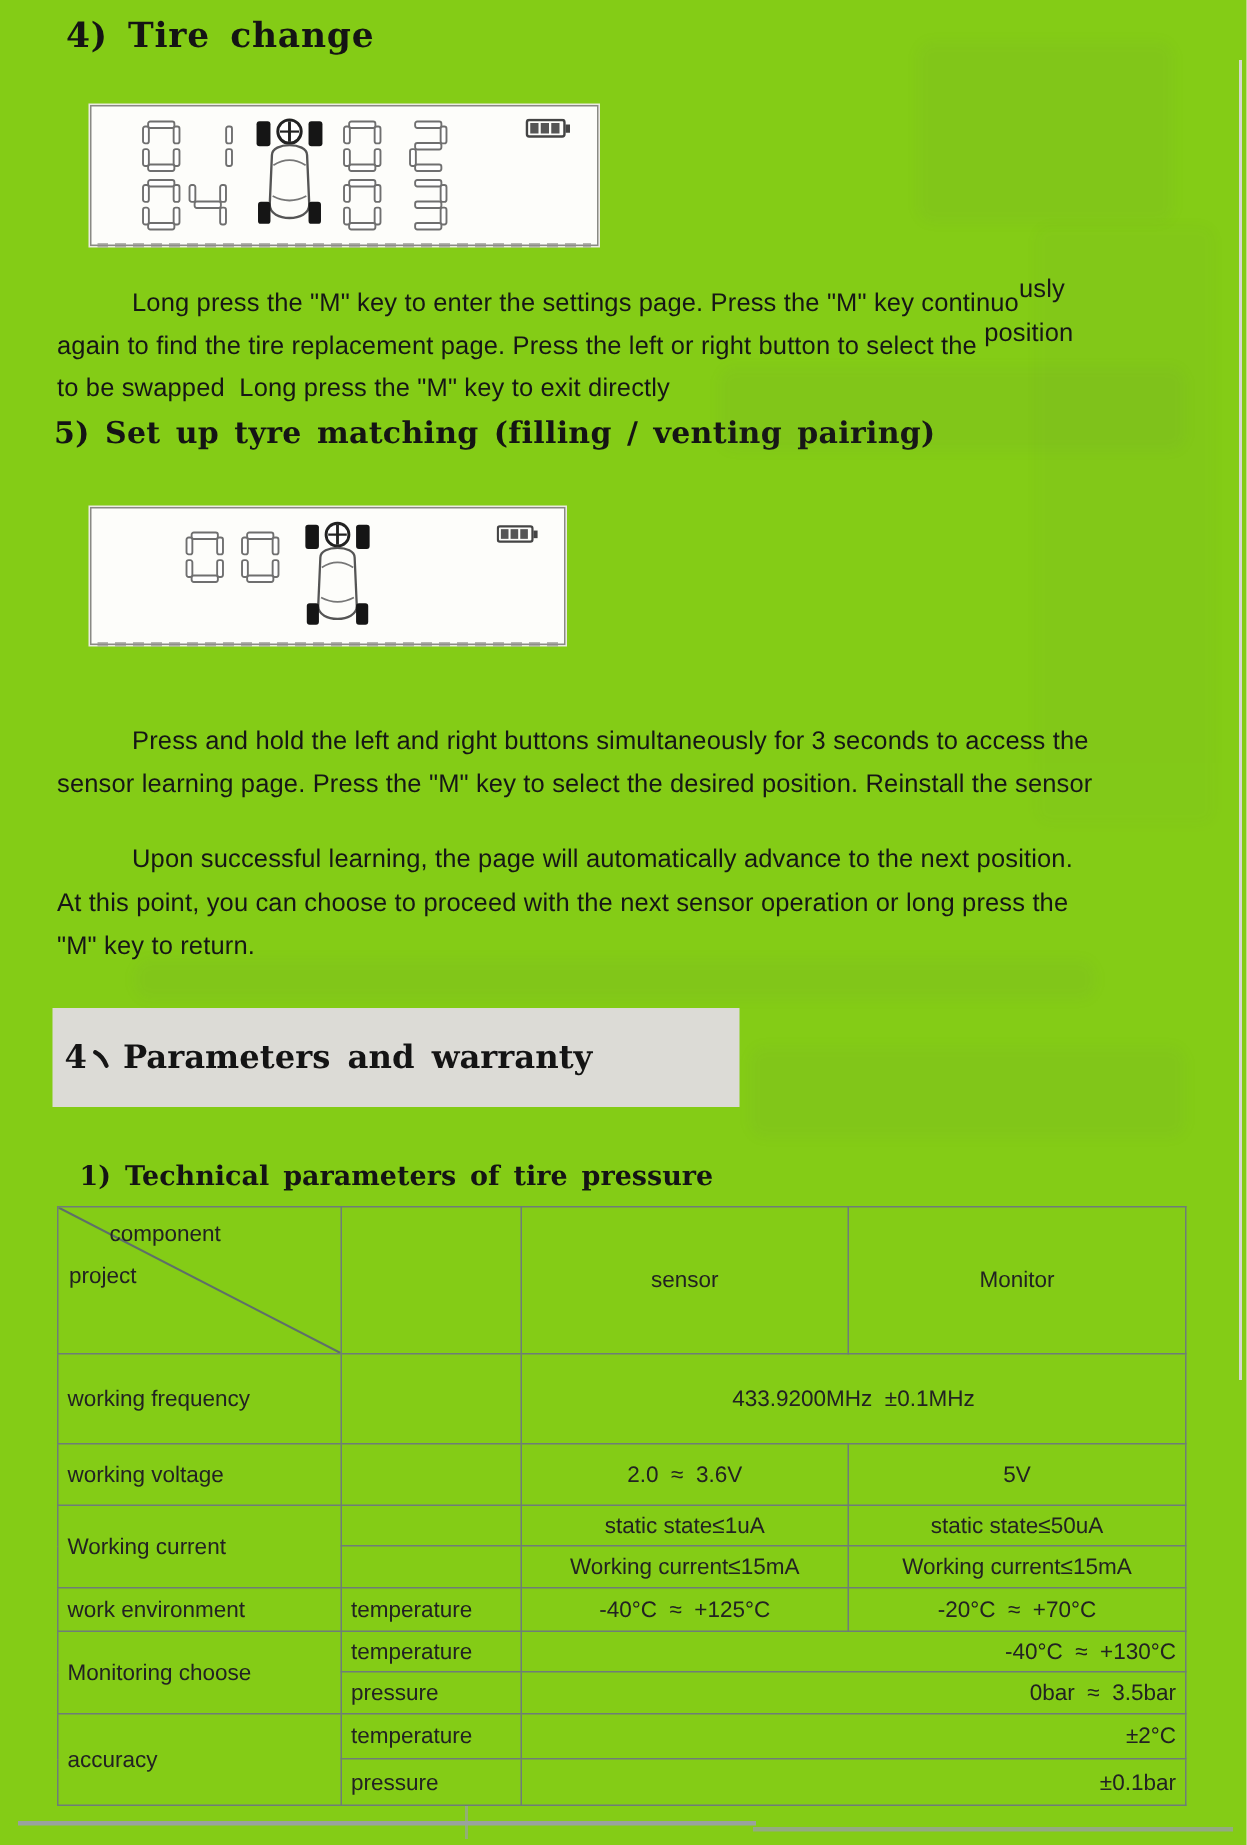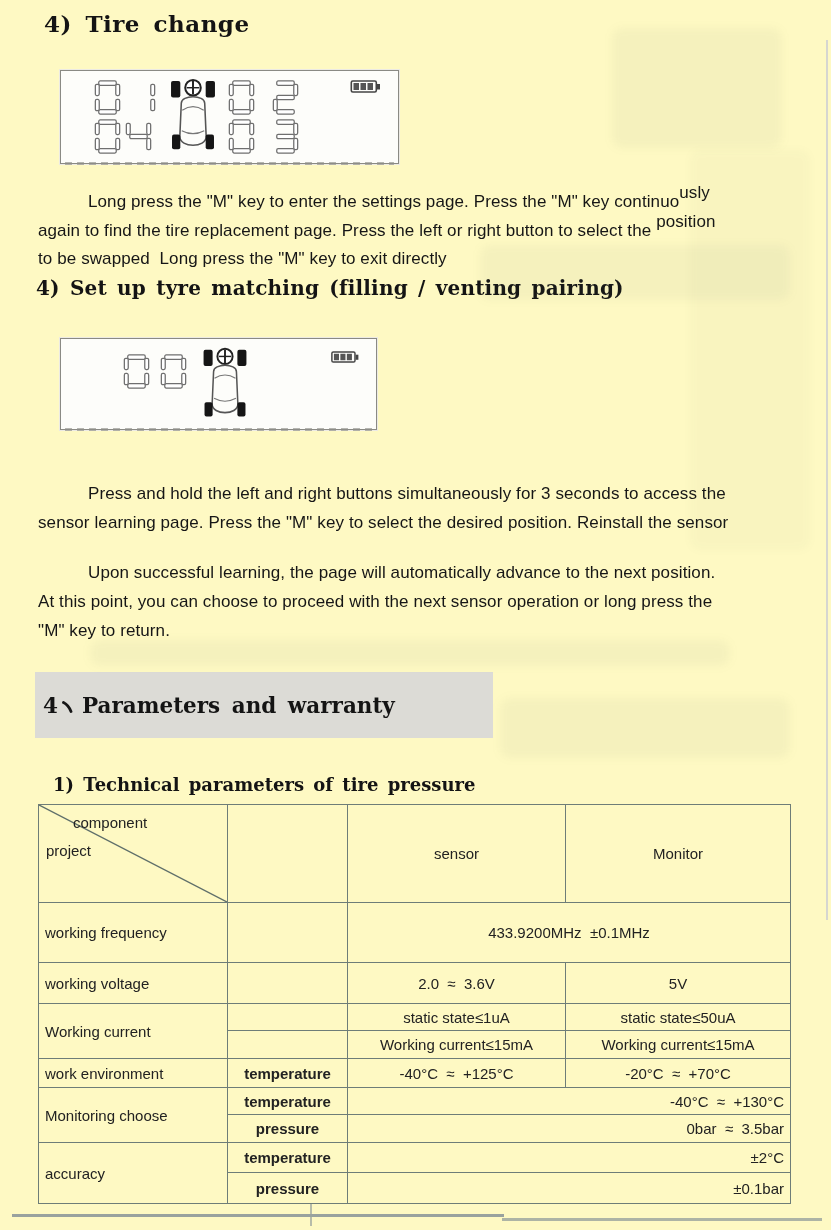--- a/index.html
+++ b/index.html
@@ -1,18 +1,18 @@
 <!DOCTYPE html>
 <html><head>
 <meta charset="utf-8">
 <style>
   html,body{margin:0;padding:0;background:#e9e8e4;}
   .page{
     position:relative;width:831px;height:1230px;margin:0 auto;
-    background:#fef9c3;overflow:hidden;
+    background:#84cc16;overflow:hidden;
     font-family:"Liberation Sans",sans-serif;color:#1b1b1b;
   }
   
   h1,h2,h3{margin:0;padding:0;font-family:"DejaVu Serif","Liberation Serif",serif;font-weight:bold;color:#141414;}
   .h-tire{position:absolute;left:44px;top:10px;font-size:23px;word-spacing:5px;letter-spacing:.5px;}
   .h-match{position:absolute;left:36px;top:276px;font-size:20px;word-spacing:3px;letter-spacing:.2px;}
   .band{position:absolute;left:35px;top:672px;width:458px;height:66px;background:#dcdbd6;}
   .h-params{position:absolute;left:8px;top:21px;font-size:21.5px;word-spacing:4px;display:flex;align-items:baseline;}
   .h-params .comma{margin:0 8px 0 3px;align-self:flex-end;}
   .h-tech{position:absolute;left:53px;top:774px;font-size:18px;word-spacing:3px;}
@@ -29,21 +29,21 @@
   .lcd1{left:60px;top:70px;width:337px;height:92px;}
   .lcd2{left:60px;top:338px;width:315px;height:90px;}
   .seg{position:absolute;width:27px;height:35px;display:block;}
   .car{position:absolute;display:block;}
   .batt{position:absolute;display:block;}
   
   table.spec{position:absolute;left:38px;top:804px;width:752px;border-collapse:collapse;table-layout:fixed;
     border:1.5px solid #5f6f6a;}
   table.spec td{border:1px solid #6e7d78;font-size:15px;color:#222;padding:4px 6px;vertical-align:middle;}
   td.lab{padding-left:9px;font-size:15.5px;}
-  td.sub{text-align:center;font-size:15.5px;font-weight:bold;}
+  td.sub{text-align:left;font-size:15.5px;}
   td.c{text-align:center;}
   td.val{padding-left:13px;text-align:right;}
   td.freq{text-align:center;padding-top:10px;font-size:16px;}
   td.low{padding-top:7px;}
   td.corner{position:relative;padding:0;}
   .c-top{position:absolute;left:34px;top:9px;font-size:15px;}
   .c-bot{position:absolute;left:7px;top:37px;font-size:15px;}
   .diag{position:absolute;left:0;top:0;width:100%;height:100%;}
   
   .blob{position:absolute;background:rgba(100,105,100,.055);filter:blur(4px);border-radius:10px;}
@@ -134,21 +134,21 @@
         <rect x="26.5" y="4" width="3" height="5.5" fill="#444"></rect>
         <rect x="3" y="3" width="5.5" height="7" fill="#555"></rect>
         <rect x="10" y="3" width="5.5" height="7" fill="#555"></rect>
         <rect x="17" y="3" width="5.5" height="7" fill="#555"></rect>
       </svg>
     </span>
   </div>
 
   <p class="para p1"><span>Long press the "M" key to enter the settings page. Press the "M" key continuo</span><span class="sup">usly</span><br><span>again to find the tire replacement page. Press the left or right button to select the</span> <span class="sup">position</span><br><span>to be swapped &nbsp;Long press the "M" key to exit directly</span></p>
 
-  <h2 class="h-match">4) Set up tyre matching  (filling / venting pairing)</h2>
+  <h2 class="h-match">5) Set up tyre matching  (filling / venting pairing)</h2>
 
   <div class="lcd lcd2">
     <span class="seg" style="left:62px;top:15px"><svg viewBox="0 0 26 36" width="100%" height="100%">
           <rect x="4" y="1" width="18" height="4.5" rx="1.5" fill="#fff" stroke="#6f6f6f" stroke-width="1.3"></rect>
           <rect x="21.5" y="4.5" width="4" height="11.5" rx="1.5" fill="#fff" stroke="#6f6f6f" stroke-width="1.3"></rect>
           <rect x="21.5" y="20" width="4" height="11.5" rx="1.5" fill="#fff" stroke="#6f6f6f" stroke-width="1.3"></rect>
           <rect x="4" y="30.5" width="18" height="4.5" rx="1.5" fill="#fff" stroke="#6f6f6f" stroke-width="1.3"></rect>
           <rect x="0.5" y="20" width="4" height="11.5" rx="1.5" fill="#fff" stroke="#6f6f6f" stroke-width="1.3"></rect>
           <rect x="0.5" y="4.5" width="4" height="11.5" rx="1.5" fill="#fff" stroke="#6f6f6f" stroke-width="1.3"></rect>
         </svg></span>

